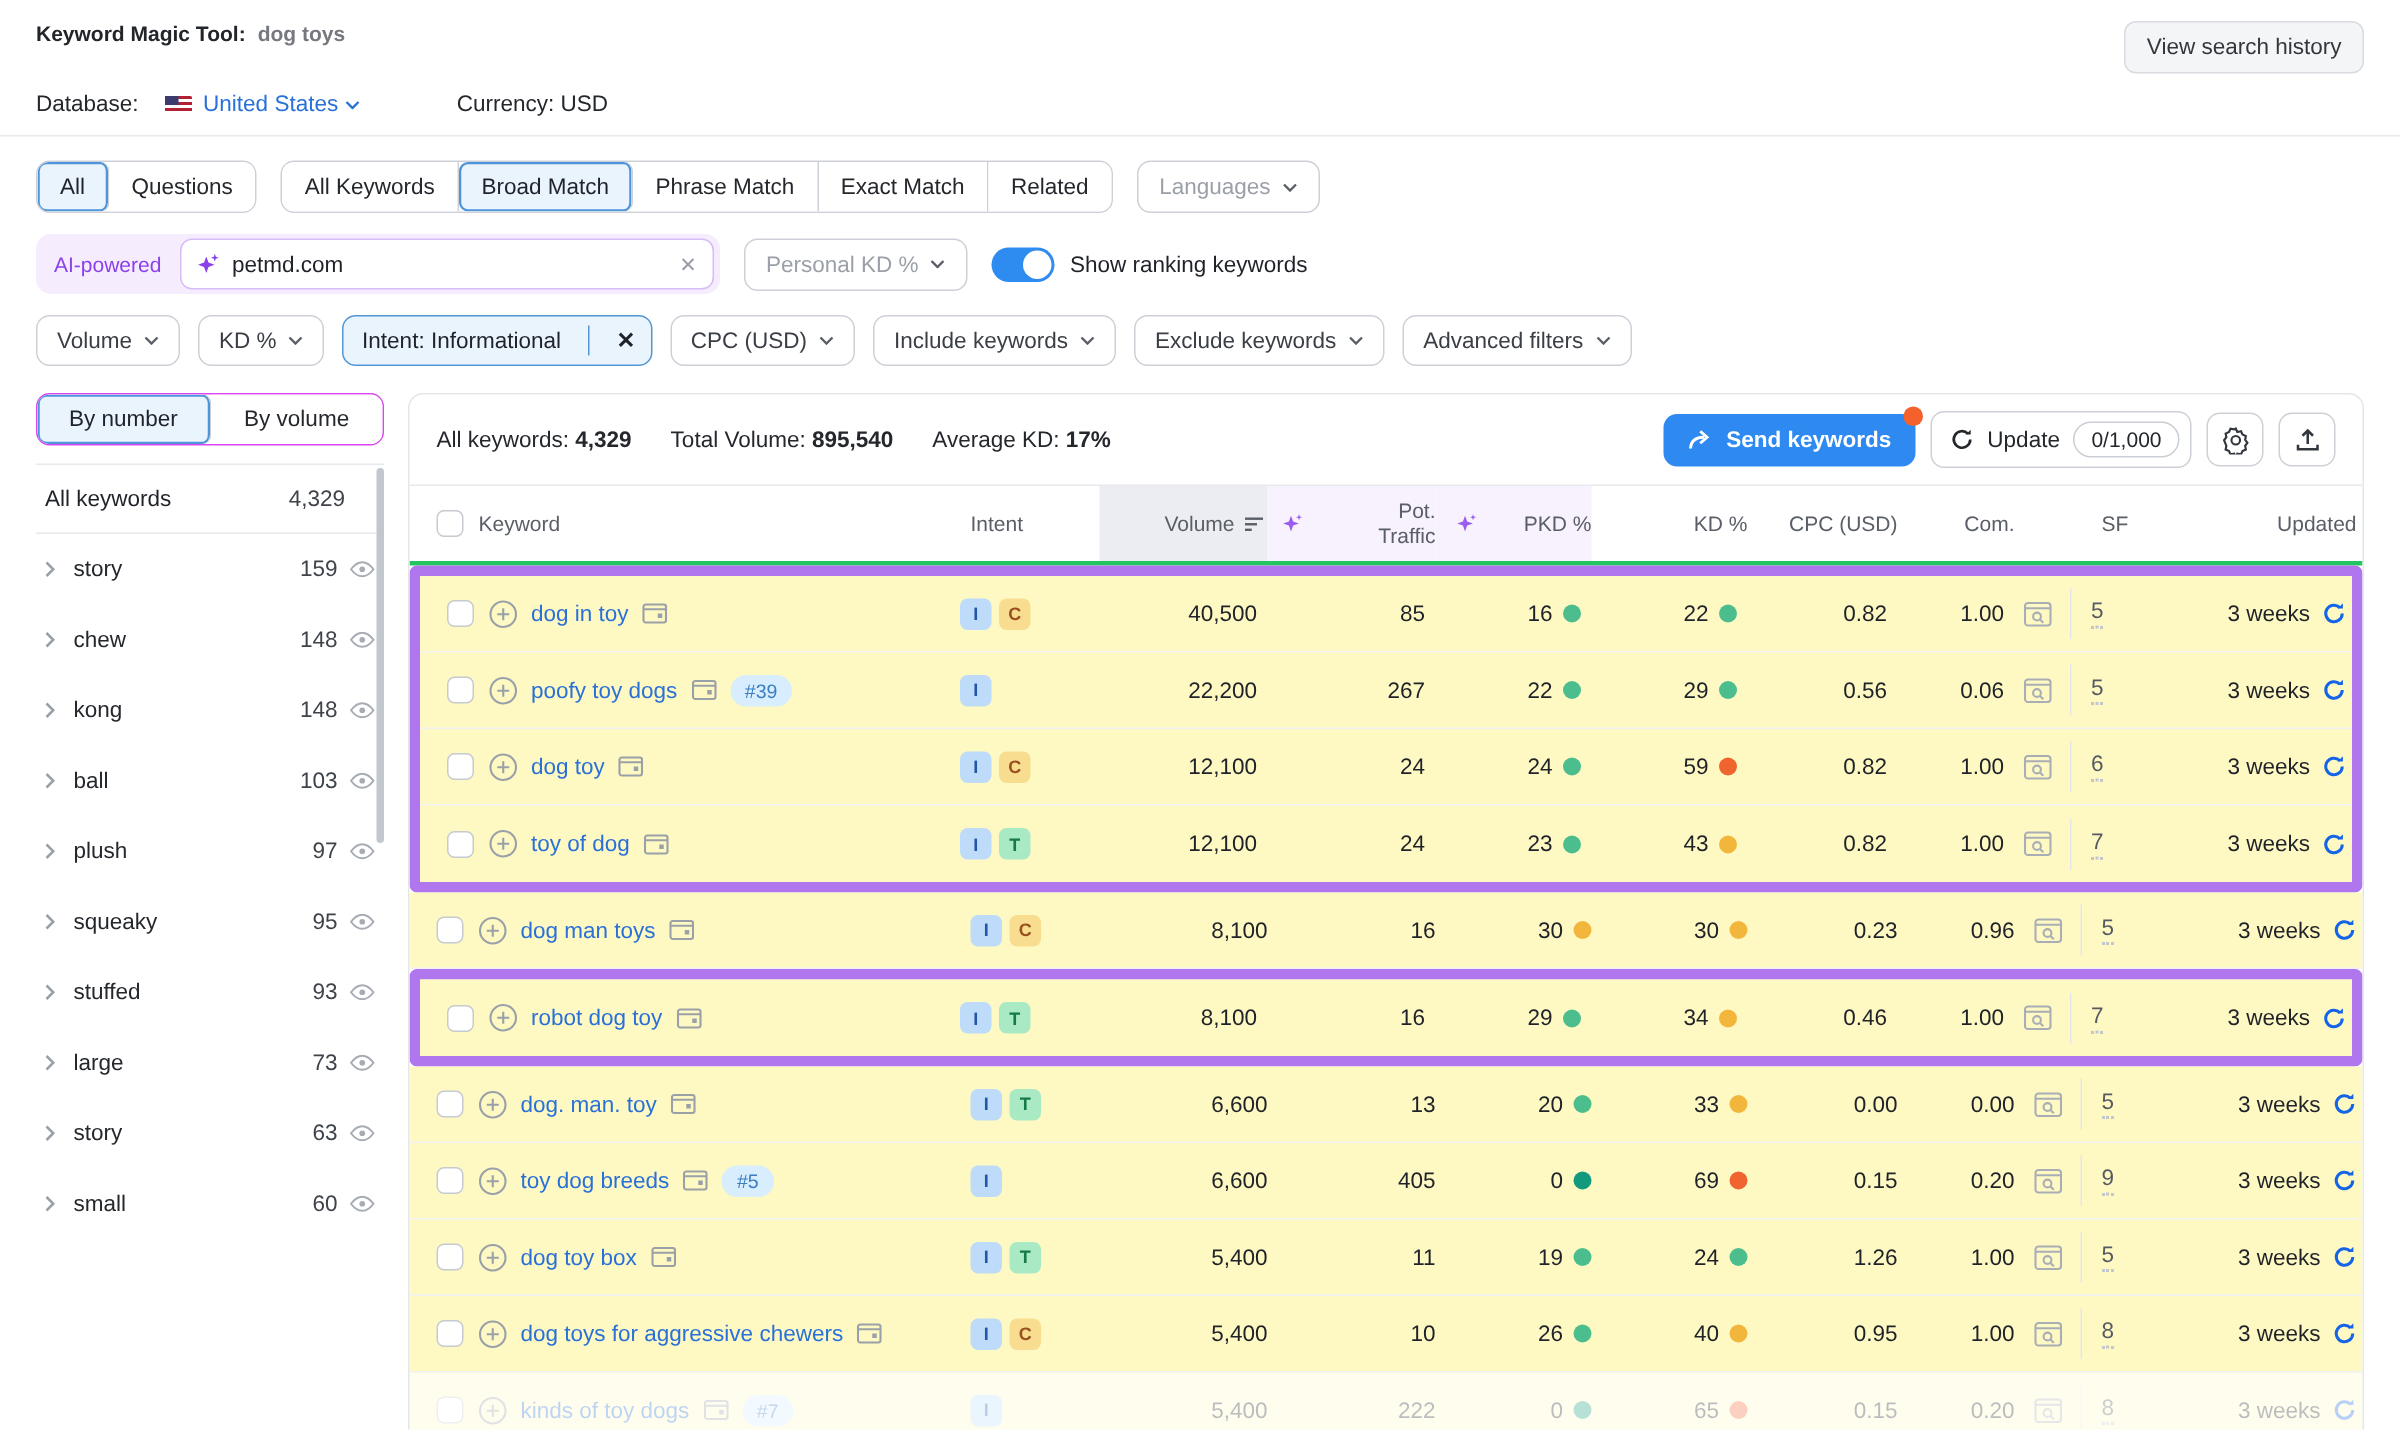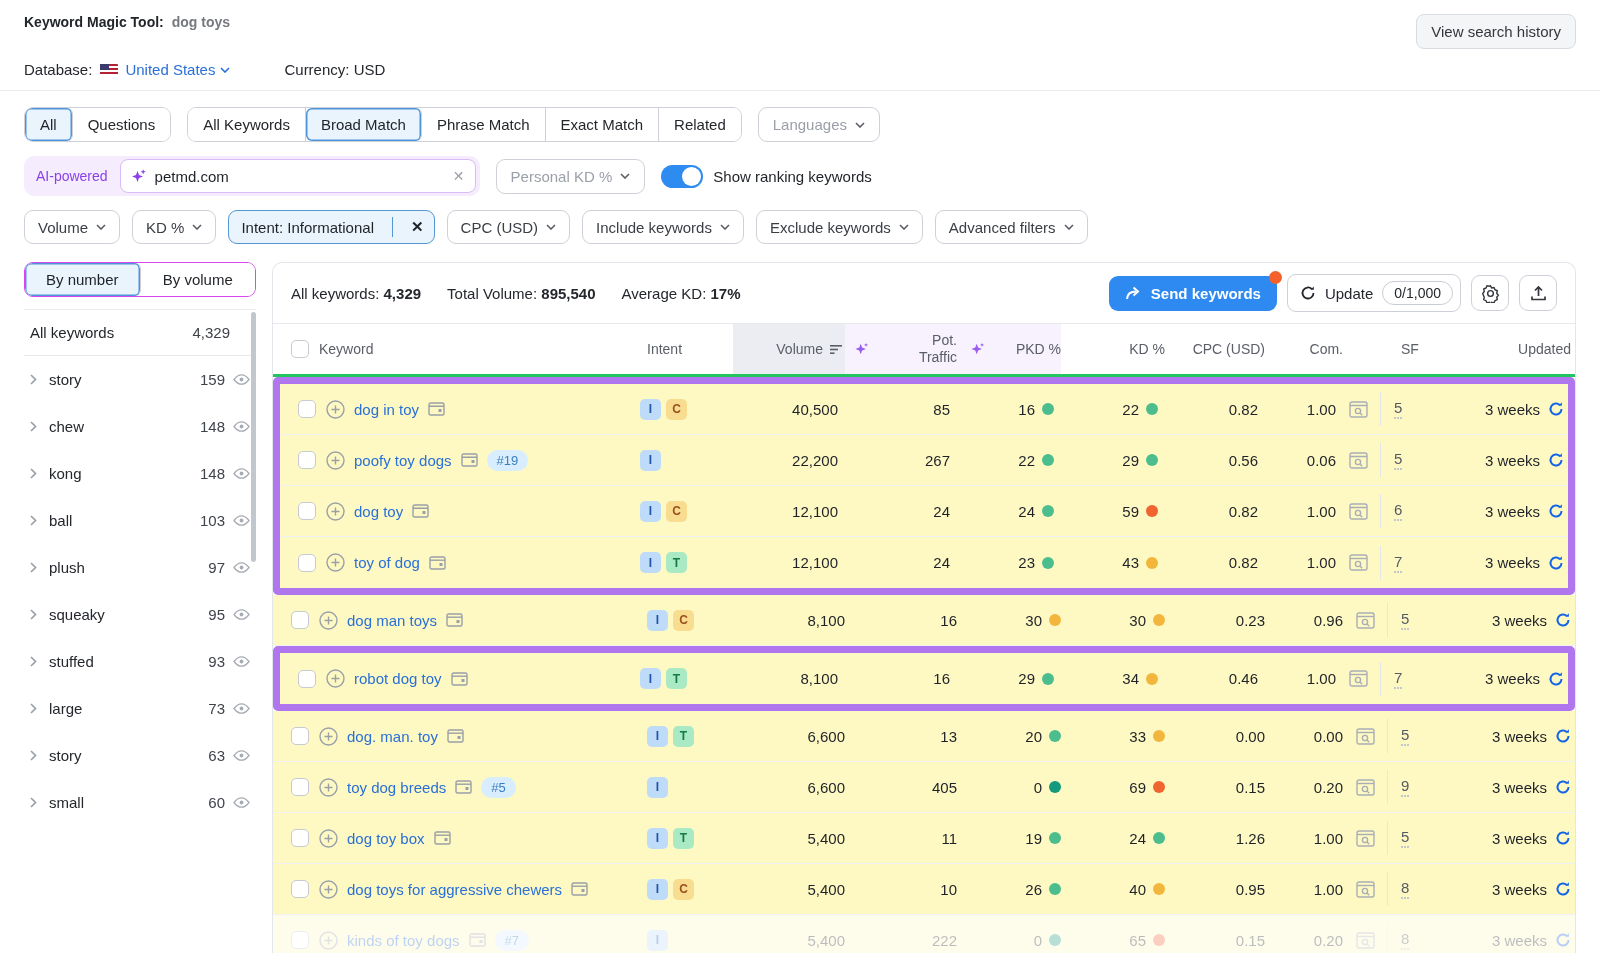--- a/index.html
+++ b/index.html
@@ -7,21 +7,21 @@
     font-family:"Liberation Sans","DejaVu Sans",sans-serif; color:#1F2228; }
   .page { width:1600px; height:953px; position:relative; overflow:hidden; }
 
   
   .top { padding:14px 24px 12px 24px; border-bottom:1px solid #E7E9EC; }
   .title-row { display:flex; align-items:flex-start; justify-content:space-between; }
   .title { font-size:14px; font-weight:bold; color:#22252A; }
   .title .query { color:#75797F; font-weight:bold; margin-left:8px; }
   .hist-btn { background:#F4F5F6; border:1px solid #D8DBE0; border-radius:8px;
     padding:8px 14px; font-size:15px; color:#33373D; cursor:pointer; }
-  .db-row { display:flex; align-items:flex-start; gap:6px; margin-top:12px; font-size:15px; color:#24272C; }
+  .db-row { display:flex; align-items:flex-start; gap:16px; margin-top:12px; font-size:15px; color:#24272C; }
   .flag { width:18px; height:12px; display:inline-block; position:relative; margin:0 2px;
     background:repeating-linear-gradient(#B22234 0 2px,#fff 2px 4px); border-radius:1px; }
   .flag::after { content:""; position:absolute; left:0; top:0; width:9px; height:6px; background:#3C3B6E; }
   .db-link { color:#2970D8; display:flex; align-items:center; gap:5px; cursor:pointer; }
   .currency { margin-left:48px; }
 
   
   .tabs-row { display:flex; gap:16px; margin:16px 24px 0 24px; align-items:center; }
   .seg-group { display:flex; border:1px solid #CDD1D7; border-radius:9px; overflow:hidden; background:#fff; }
   .seg-btn { padding:8px 15px; font-size:15px; color:#24272C; background:#fff; border:none;
@@ -538,21 +538,21 @@
                 <svg width="19" height="19" viewBox="0 0 19 19">
                   <circle cx="9.5" cy="9.5" r="8.5" fill="none" stroke="#9AA0A8" stroke-width="1.4"></circle>
                   <path d="M9.5 5.5v8M5.5 9.5h8" stroke="#9AA0A8" stroke-width="1.4"></path>
                 </svg>
                 <span class="kw-link">poofy toy dogs</span>
                 <svg width="17" height="14" viewBox="0 0 17 14">
                   <rect x="1" y="1" width="15" height="12" rx="1.5" fill="none" stroke="#9AA0A8" stroke-width="1.4"></rect>
                   <path d="M1 4.2h15" stroke="#9AA0A8" stroke-width="1.4"></path>
                   <path d="M10.5 7h3v3h-3z" fill="#9AA0A8"></path>
                 </svg>
-                <span class="rank-badge">#19</span>
+                <span class="rank-badge">#39</span>
               </div>
               <div class="c-int">
                 <span class="int-badge int-I">I</span>
               </div>
               <div class="c-vol">22,200</div>
               <div class="c-tr">267</div>
               <div class="c-pkd">
                 <span>22</span>
                 <span class="dot green"></span>
               </div>

